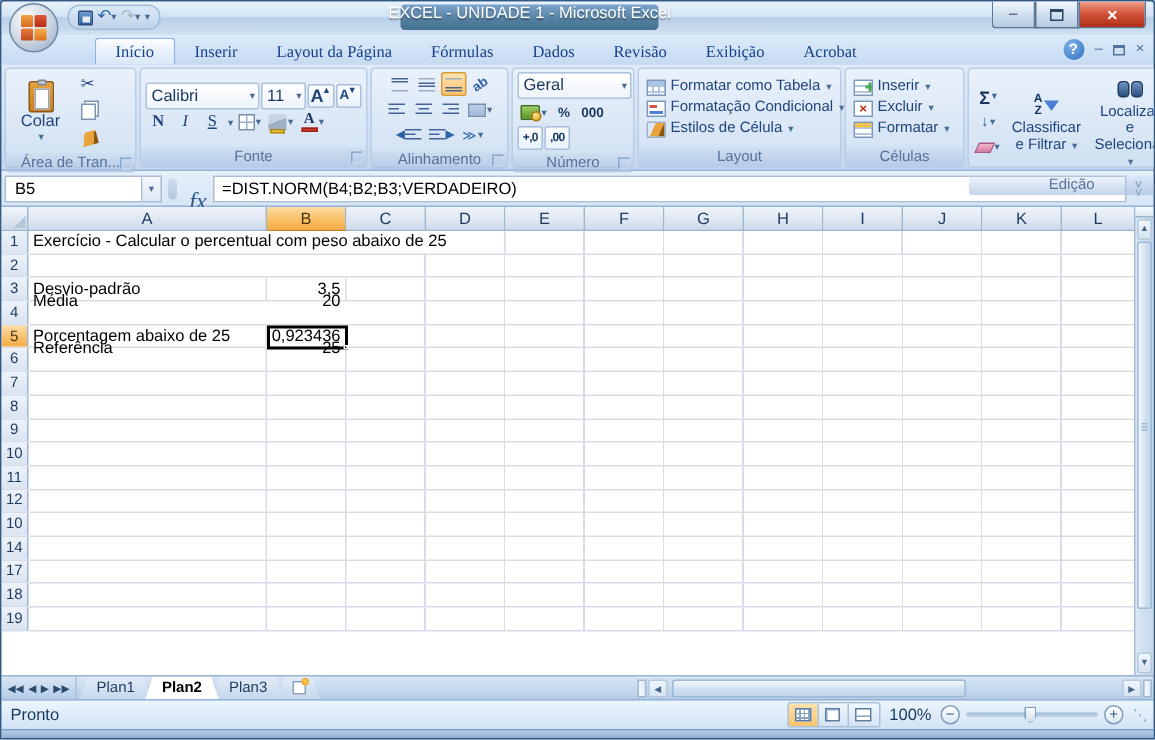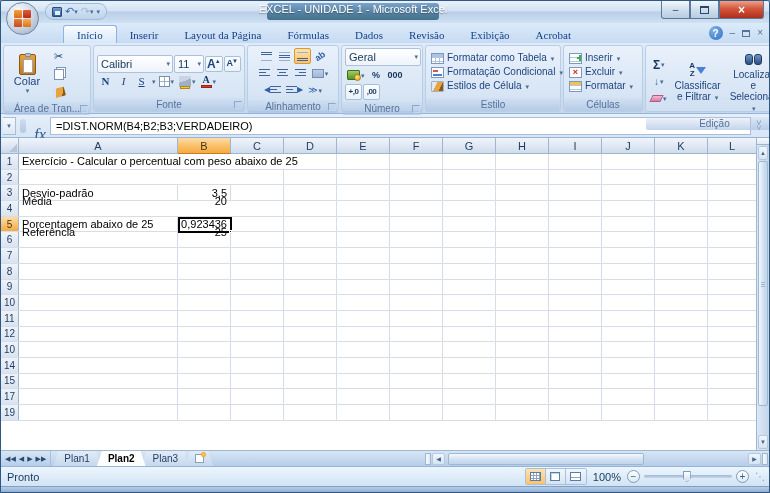--- a/index.html
+++ b/index.html
@@ -442,21 +442,21 @@
             <span class="mini-cf"></span>
             <span>Formatação Condicional</span>
             <span class="dd">▾</span>
           </div>
         <div class="menu-row">
             <span class="mini-brush2"></span>
             <span>Estilos de Célula</span>
             <span class="dd">▾</span>
           </div>
       </div>
-      <div class="glabel"><span>Estilo</span></div>
+      <div class="glabel"><span>Layout</span></div>
     </div>
 
     <div class="group" style="width:80px">
       <div class="gbody col" style="align-items:flex-start">
         <div class="menu-row">
             <span class="mini-ins"></span>
             <span>Inserir</span>
             <span class="dd">▾</span>
           </div>
         <div class="menu-row">
@@ -507,20 +507,21 @@
             </span>
           <span>Localizar e</span>
           <span><span>Selecionar</span> <span class="dd">▾</span></span>
         </div>
       </div>
       <div class="glabel"><span>Edição</span></div>
     </div>
   </div>
 
   <div class="formulabar">
+    <div class="namebox">B5</div>
     <div class="name-dd">
         <span>▾</span>
       </div>
     <div class="fb-div"></div>
     <div class="fx">fx</div>
     <div class="fbar-input">=DIST.NORM(B4;B2;B3;VERDADEIRO)</div>
     <div class="fb-expand">
         <span>˅</span>
         <span>˅</span>
       </div>
@@ -624,27 +625,27 @@
     <div class="cell cB"></div>
     <div class="rest"></div>
   </div>
           <div class="grow">
     <div class="rowh">14</div>
     <div class="cell cA"></div>
     <div class="cell cB"></div>
     <div class="rest"></div>
   </div>
           <div class="grow">
-    <div class="rowh">15</div>
-    <div class="cell cA"></div>
-    <div class="cell cB"></div>
-    <div class="rest"></div>
-  </div>
-          <div class="grow">
     <div class="rowh">17</div>
+    <div class="cell cA"></div>
+    <div class="cell cB"></div>
+    <div class="rest"></div>
+  </div>
+          <div class="grow">
+    <div class="rowh">18</div>
     <div class="cell cA"></div>
     <div class="cell cB"></div>
     <div class="rest"></div>
   </div>
           <div class="grow">
     <div class="rowh">19</div>
     <div class="cell cA"></div>
     <div class="cell cB"></div>
     <div class="rest"></div>
   </div>

